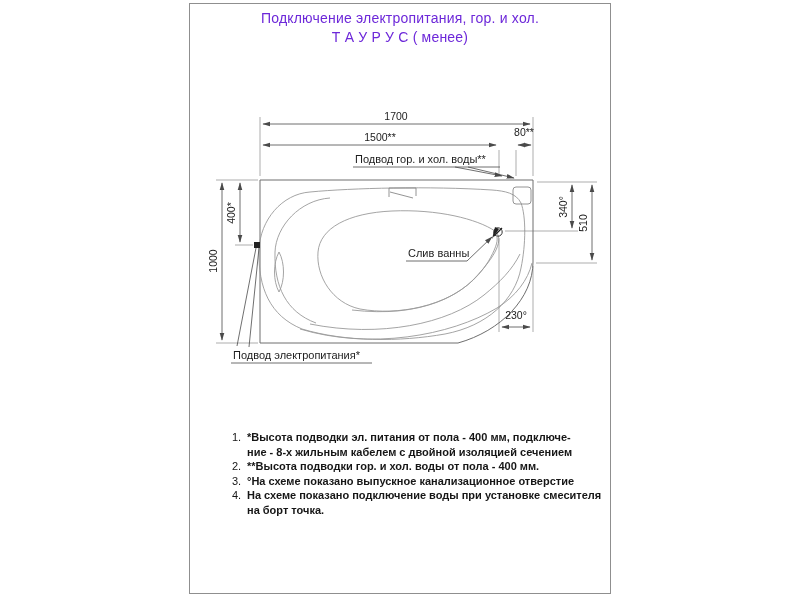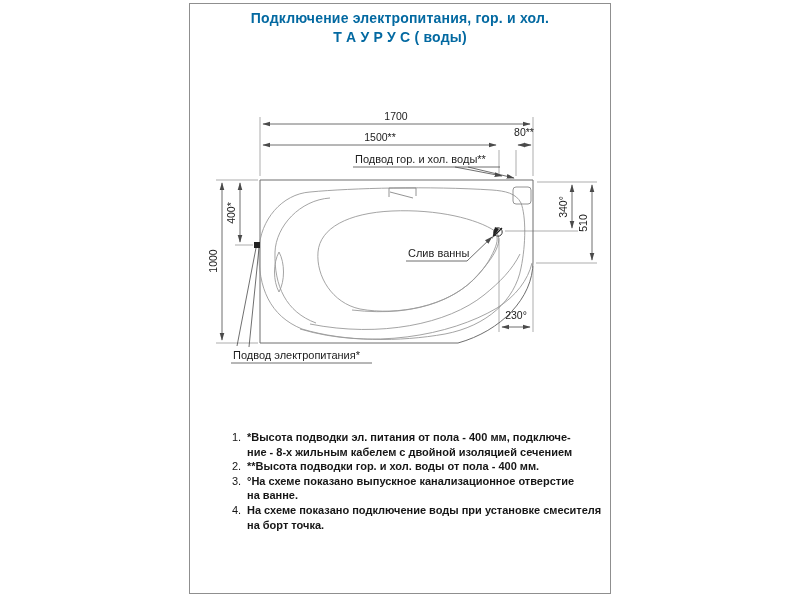--- a/index.html
+++ b/index.html
@@ -1,34 +1,34 @@
 <!DOCTYPE html>
 <html><head>
 <meta charset="utf-8">
 <style>
   html,body{margin:0;padding:0;background:#ffffff;}
   body{width:800px;height:600px;position:relative;font-family:"Liberation Sans",sans-serif;color:#1f1f1f;overflow:hidden;}
   .sheet{position:absolute;left:189px;top:3px;width:422px;height:591px;background:#fff;border:1px solid #8f8f8f;box-sizing:border-box;}
-  .title{position:absolute;left:209px;top:9px;width:382px;text-align:center;font-size:14px;line-height:19px;color:#0369a1;letter-spacing:.2px;font-weight:bold;}
+  .title{position:absolute;left:209px;top:9px;width:382px;text-align:center;font-size:14px;line-height:19px;color:#6d28d9;letter-spacing:.2px;}
   .drawing-svg{position:absolute;left:0;top:0;}
   .notes{position:absolute;left:232px;top:430px;width:352px;font-size:11px;line-height:14.6px;color:#161616;}
   .note-row{display:flex;}
   .note-row .num{flex:none;width:15px;}
   .note-row .txt{flex:1;white-space:nowrap;font-weight:bold;}
   svg text{font-family:"Liberation Sans",sans-serif;font-size:10.5px;fill:#1c1c1c;}
   svg text.lbl{font-size:11px;}
 </style>
 </head>
 <body>
 
 <div class="sheet"></div>
 
 <div class="title">
   <div>Подключение электропитания, гор. и хол.</div>
-  <div>Т А У Р У С ( воды)</div>
+  <div>Т А У Р У С ( менее)</div>
 </div>
 
 <svg class="drawing-svg" width="800" height="600" viewBox="0 0 800 600">
   <defs>
     <marker id="ar" viewBox="0 0 10 10" refX="9.2" refY="5" markerWidth="10" markerHeight="10" orient="auto-start-reverse">
       <path d="M0,2 L10,5 L0,8 Z" fill="#4a4a4a"></path>
     </marker>
   </defs>
 
   <path d="M260,180 L533,180 L533,262 C533,298 501,331 458,343 L260,343 Z" fill="none" stroke="#6e6e6e" stroke-width="1"></path>
@@ -115,24 +115,20 @@
   </div>
   <div class="note-row">
     <span class="num">2.</span>
     <span class="txt">**Высота подводки гор. и хол. воды от пола - 400 мм.</span>
   </div>
   <div class="note-row">
     <span class="num">3.</span>
     <span class="txt">°На схеме показано выпускное канализационное отверстие</span>
   </div>
   <div class="note-row">
-    <span class="num"></span>
-    <span class="txt">на ванне.</span>
-  </div>
-  <div class="note-row">
     <span class="num">4.</span>
     <span class="txt">На схеме показано подключение воды при установке смесителя</span>
   </div>
   <div class="note-row">
     <span class="num"></span>
     <span class="txt">на борт точка.</span>
   </div>
 </div>
 
 </body></html>

